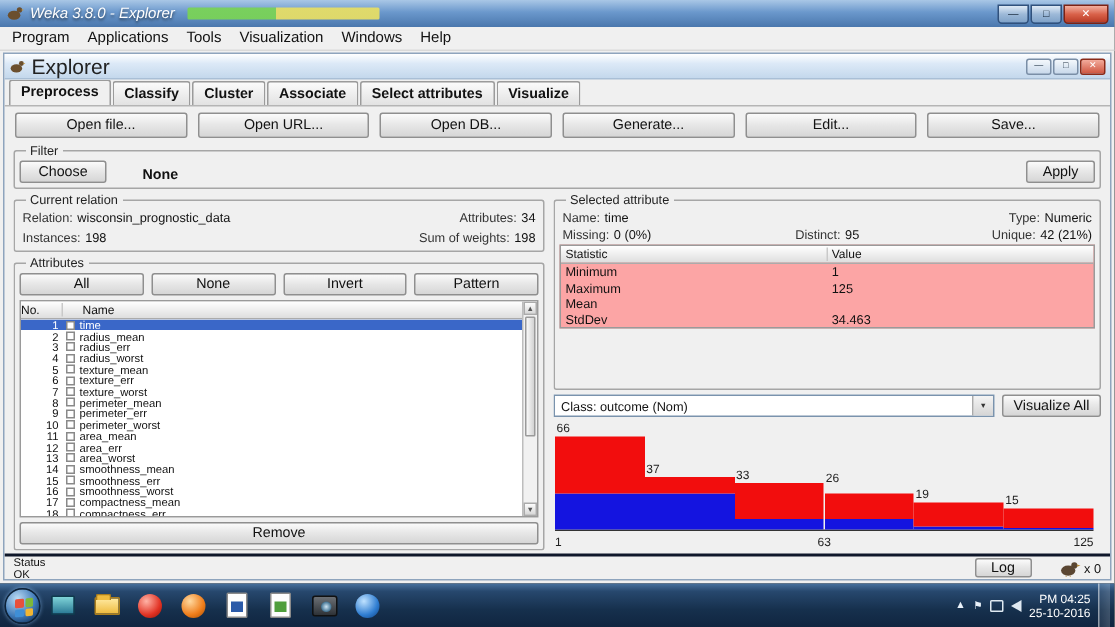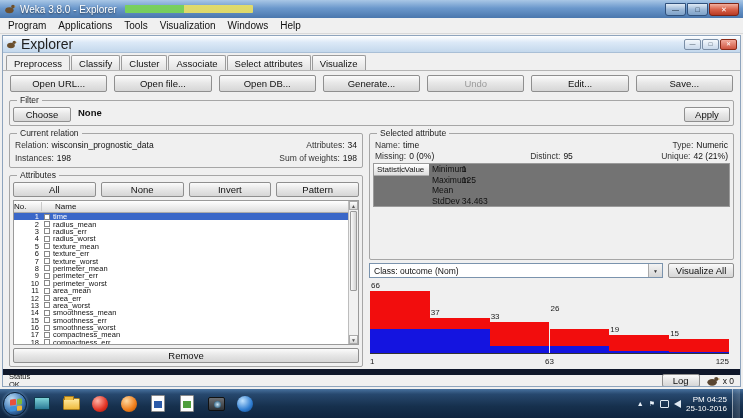--- a/index.html
+++ b/index.html
@@ -3,58 +3,58 @@
 <meta charset="utf-8">
 <style>
   * { box-sizing: border-box; margin: 0; padding: 0; }
   html,body { width:743px; height:418px; overflow:hidden; }
   body { font-family:"Liberation Sans", sans-serif; background:#000; position:relative; font-size:10px; color:#111; }
 
   
   .app-window { position:absolute; left:0; top:0; width:743px; height:389px; background:#f0f0f0; display:flex; flex-direction:column; }
 
   .titlebar { height:18px; background:linear-gradient(180deg,#a9c7e6 0%,#6b98cc 45%,#4a77ad 100%); display:flex; align-items:center; padding:0 4px; gap:4px; flex:none; }
-  .title-text { color:#fff; font-size:10px; text-shadow:0 1px 2px rgba(0,0,0,.6); white-space:nowrap; }
+  .title-text { color:#fff; font-size:10px; text-shadow:0 1px 2px rgba(0,0,0,.6); white-space:nowrap;font-style:italic; }
   .title-highlight { width:128px; height:8px; border-radius:1px; margin-left:4px;
       background:linear-gradient(90deg,#79d257 0 46%, #e5dd66 46% 100%); opacity:.95; }
   .win-controls { margin-left:auto; display:flex; gap:1px; }
   .wc { width:21px; height:13px; border:1px solid #30517c; border-radius:0 0 3px 3px;
         background:linear-gradient(180deg,#dfeaf5,#9db9d8 50%,#7fa2c8); color:#123;
         font-size:7px; line-height:11px; text-align:center; }
   .wc.close { width:30px; background:linear-gradient(180deg,#f2b0a0,#d9624a 50%,#b83a24); color:#fff; border-color:#7c2315; }
 
   .menubar { height:16px; background:#f0f0f0; border-bottom:1px solid #d9d9d9; display:flex; align-items:center; padding-left:2px; flex:none; }
   .menu-item { font-size:10px; padding:1px 6px; }
 
   .inner-frame { flex:1; margin:1px 2px 2px; border:1px solid #8ea4bd; background:#f0f0f0; display:flex; flex-direction:column; overflow:hidden; }
   .inner-titlebar { height:17px; background:linear-gradient(180deg,#ffffff,#dcE9f7 40%,#c4d8ec); border-bottom:1px solid #a9bfd6; display:flex; align-items:center; gap:4px; padding:0 3px; flex:none; }
   .inner-title { font-size:14px; color:#222; }
   .iwc { width:17px; height:11px; border:1px solid #7a8ea6; border-radius:2px; background:linear-gradient(#f4f8fc,#c8d8ea); font-size:6px; line-height:9px; text-align:center; color:#234; }
   .iwc.close { background:linear-gradient(#f0a austria); }
   .iwc.close { background:linear-gradient(#f2ab9c,#cf5540); color:#fff; border-color:#8a2a18; }
 
-  .tabs { height:18px; display:flex; gap:1px; padding:2px 3px 0; border-bottom:1px solid #b5b5b5; flex:none; }
+  .tabs { height:18px; display:flex; align-items:flex-end; gap:1px; padding:2px 3px 0; border-bottom:1px solid #b5b5b5; flex:none;font-weight:bold; }
   .tab { font-size:9.5px; padding:2px 7px; border:1px solid #9b9b9b; border-bottom:none; border-radius:2px 2px 0 0;
          background:linear-gradient(#fbfbfb,#e2e2e2); position:relative; top:0; }
   .tab.active { background:#f0f0f0; z-index:2; padding-bottom:3px; }
 
   .content { flex:1; display:flex; flex-direction:column; overflow:hidden; }
 
   .btn { background:linear-gradient(180deg,#fbfbfb,#e8e8e8 45%,#d6d6d6); border:1px solid #8f8f8f; border-radius:2px;
          font-size:9.5px; color:#111; display:flex; align-items:center; justify-content:center; height:17px; }
   .btn.disabled { color:#9b9b9b; }
 
   .toolbar-row { display:flex; gap:7px; padding:4px 7px 2px; flex:none; }
   .toolbar-row .btn { flex:1; }
 
   fieldset { border:1px solid #a6a6a6; border-radius:2px; padding:2px 3px 3px; }
   legend { font-size:8.5px; color:#222; padding:0 3px; margin-left:4px; }
 
   .filter-box { margin:1px 6px 2px; flex:none; }
-  .filter-inner { display:flex; align-items:flex-start; gap:5px; }
+  .filter-inner { display:flex; align-items:flex-end; gap:22px; }
   .choose-btn { width:58px; height:15px; flex:none; }
   .filter-value { flex:1; font-weight:bold; font-size:9.5px; padding-left:2px; }
   .apply-btn { width:46px; height:15px; flex:none; }
 
   .cols { flex:1; display:flex; gap:6px; margin:0 6px 2px; overflow:hidden; }
   .left-col { width:354px; flex:none; display:flex; flex-direction:column; gap:2px; }
   .right-col { flex:1; display:flex; flex-direction:column; overflow:hidden; }
 
   .current-relation { flex:none; }
   .cr-grid { display:grid; grid-template-columns:1fr auto; font-size:8.5px; row-gap:3px; padding:0 2px 1px; }
@@ -77,21 +77,21 @@
   .sb-arrow { position:absolute; left:0; width:100%; height:9px; background:linear-gradient(#fdfdfd,#d7d7d7); border:1px solid #ababab; font-size:5px; text-align:center; line-height:8px; color:#555; }
   .sb-up { top:0; } .sb-down { bottom:0; }
   .sb-thumb { position:absolute; left:1px; right:1px; top:10px; height:80px; background:linear-gradient(90deg,#fafafa,#d2d2d2); border:1px solid #9a9a9a; border-radius:1px; }
   .remove-btn { margin-top:3px; height:15px; flex:none; }
 
   .selected-attr { height:132px; flex:none; display:flex; flex-direction:column; }
   .sa-line1 { display:grid; grid-template-columns:1fr auto; font-size:8.5px; padding:0 2px; }
   .sa-line2 { display:grid; grid-template-columns:1fr 1fr 1fr; font-size:8.5px; padding:1px 2px 2px; }
   .sa-center { text-align:center; } .sa-right { text-align:right; }
   .sa-label { color:#333; margin-right:3px; }
-  .stats-table { flex:1; border:1px solid #9a9a9a; background:#737373; display:flex; overflow:hidden; }
+  .stats-table { flex:1; border:1px solid #9a9a9a; background:#fca5a5; display:flex; flex-direction:column; overflow:hidden; }
   .stats-header { display:flex; height:12px; background:linear-gradient(#ffffff,#dedede); border-bottom:1px solid #ababab; font-size:8px; align-items:center; flex:none; }
   .sh-col { width:50%; padding-left:3px; }
   .sh-col:first-child { border-right:1px solid #c9c9c9; }
   .stats-row { display:flex; height:10.5px; font-size:8.5px; align-items:center; }
   .stat-label { width:50%; padding-left:3px; }
   .stat-value { width:50%; padding-left:3px; }
 
   .class-row { display:flex; gap:5px; margin:3px 0 1px; flex:none; }
   .class-combo { flex:1; height:15px; background:#fff; border:1px solid #7a93ad; display:flex; align-items:center; font-size:8.5px; padding-left:4px; }
   .combo-arrow { margin-left:auto; width:14px; height:100%; border-left:1px solid #aaa; background:linear-gradient(#f4f4f4,#d5d5d5); font-size:5px; display:flex; align-items:center; justify-content:center; color:#333; }
@@ -99,21 +99,21 @@
 
   .histogram { flex:1; position:relative; margin:2px 0 1px; }
   .hist-area { position:absolute; left:1px; right:5px; top:0; bottom:12px; border-bottom:1px solid #333; }
   .hist-seg { position:absolute; }
   .hist-count { position:absolute; font-size:8px; color:#222; padding-left:1px; }
   .hist-xticks { position:absolute; left:1px; right:5px; bottom:0; height:10px; font-size:8px; color:#222; }
   .xt-left { position:absolute; left:0; bottom:0; }
   .xt-mid { position:absolute; left:50%; transform:translateX(-50%); bottom:0; }
   .xt-right { position:absolute; right:0; bottom:0; }
 
-  .statusbar { height:17px; border-top:6px solid #0f172a; display:flex; align-items:center; gap:6px; padding:0 6px; flex:none; }
+  .statusbar { height:17px; border-top:2px solid #0f172a; display:flex; align-items:center; gap:18px; padding:0 6px; flex:none; }
   .status-texts { display:flex; flex-direction:column; justify-content:center; font-size:7.5px; line-height:8px; }
   .log-btn { width:38px; height:13px; margin-left:auto; }
   .bird-wrap { display:flex; align-items:center; gap:2px; font-size:8.5px; }
 
   
   .taskbar { position:absolute; left:0; bottom:0; width:743px; height:29px;
              background:linear-gradient(180deg,#47719e 0%,#27486e 18%,#16304d 60%,#102540 100%);
              display:flex; align-items:center; padding:0 3px; gap:4px; }
   .start-orb { width:24px; height:24px; border-radius:50%; flex:none; position:relative;
                background:radial-gradient(circle at 35% 28%, #bcdcf5, #3f7ab8 55%, #173a66 85%);
@@ -194,25 +194,24 @@
         <span class="tab">Classify</span>
         <span class="tab">Cluster</span>
         <span class="tab">Associate</span>
         <span class="tab">Select attributes</span>
         <span class="tab">Visualize</span>
       </div>
 
       <div class="content">
 
         <div class="toolbar-row">
+          <span class="btn">Open file...</span>
           <span class="btn">Open URL...</span>
-          <span class="btn">Open file...</span>
           <span class="btn">Open DB...</span>
           <span class="btn">Generate...</span>
-          <span class="btn disabled">Undo</span>
           <span class="btn">Edit...</span>
           <span class="btn">Save...</span>
         </div>
 
         <fieldset class="filter-box">
           <legend>Filter</legend>
           <div class="filter-inner">
             <span class="btn choose-btn">Choose</span>
             <span class="filter-value">None</span>
             <span class="btn apply-btn">Apply</span>
@@ -403,21 +402,21 @@
                   <div class="hist-seg" style="left: 0px; width: 59.8333px; bottom: 24.4242px; height: 37.5758px; background: rgb(242, 13, 13);"></div>
                   <div class="hist-count" style="left: 0px; bottom: 63px;">66</div>
                   <div class="hist-seg" style="left: 59.8333px; width: 59.8333px; bottom: 0px; height: 24.4242px; background: rgb(20, 20, 224);"></div>
                   <div class="hist-seg" style="left: 59.8333px; width: 59.8333px; bottom: 24.4242px; height: 10.3333px; background: rgb(242, 13, 13);"></div>
                   <div class="hist-count" style="left: 59.8333px; bottom: 35.7576px;">37</div>
                   <div class="hist-seg" style="left: 119.667px; width: 59.8333px; bottom: 0px; height: 6.57576px; background: rgb(20, 20, 224);"></div>
                   <div class="hist-seg" style="left: 119.667px; width: 59.8333px; bottom: 6.57576px; height: 24.4242px; background: rgb(242, 13, 13);"></div>
                   <div class="hist-count" style="left: 119.667px; bottom: 32px;">33</div>
                   <div class="hist-seg" style="left: 179.5px; width: 59.8333px; bottom: 0px; height: 6.57576px; background: rgb(20, 20, 224);"></div>
                   <div class="hist-seg" style="left: 179.5px; width: 59.8333px; bottom: 6.57576px; height: 17.8485px; background: rgb(242, 13, 13);"></div>
-                  <div class="hist-count" style="left: 179.5px; bottom: 40px;">26</div>
+                  <div class="hist-count" style="left: 179.5px; bottom: 30px;">26</div>
                   <div class="hist-seg" style="left: 239.333px; width: 59.8333px; bottom: 0px; height: 1.87879px; background: rgb(20, 20, 224);"></div>
                   <div class="hist-seg" style="left: 239.333px; width: 59.8333px; bottom: 1.87879px; height: 15.9697px; background: rgb(242, 13, 13);"></div>
                   <div class="hist-count" style="left: 239.333px; bottom: 18.8485px;">19</div>
                   <div class="hist-seg" style="left: 299.167px; width: 59.8333px; bottom: 0px; height: 0.939394px; background: rgb(20, 20, 224);"></div>
                   <div class="hist-seg" style="left: 299.167px; width: 59.8333px; bottom: 0.939394px; height: 13.1515px; background: rgb(242, 13, 13);"></div>
                   <div class="hist-count" style="left: 299.167px; bottom: 15.0909px;">15</div>
                 </div>
               <div class="hist-xticks">
                 <span class="xt-left">1</span>
                 <span class="xt-mid">63</span>

